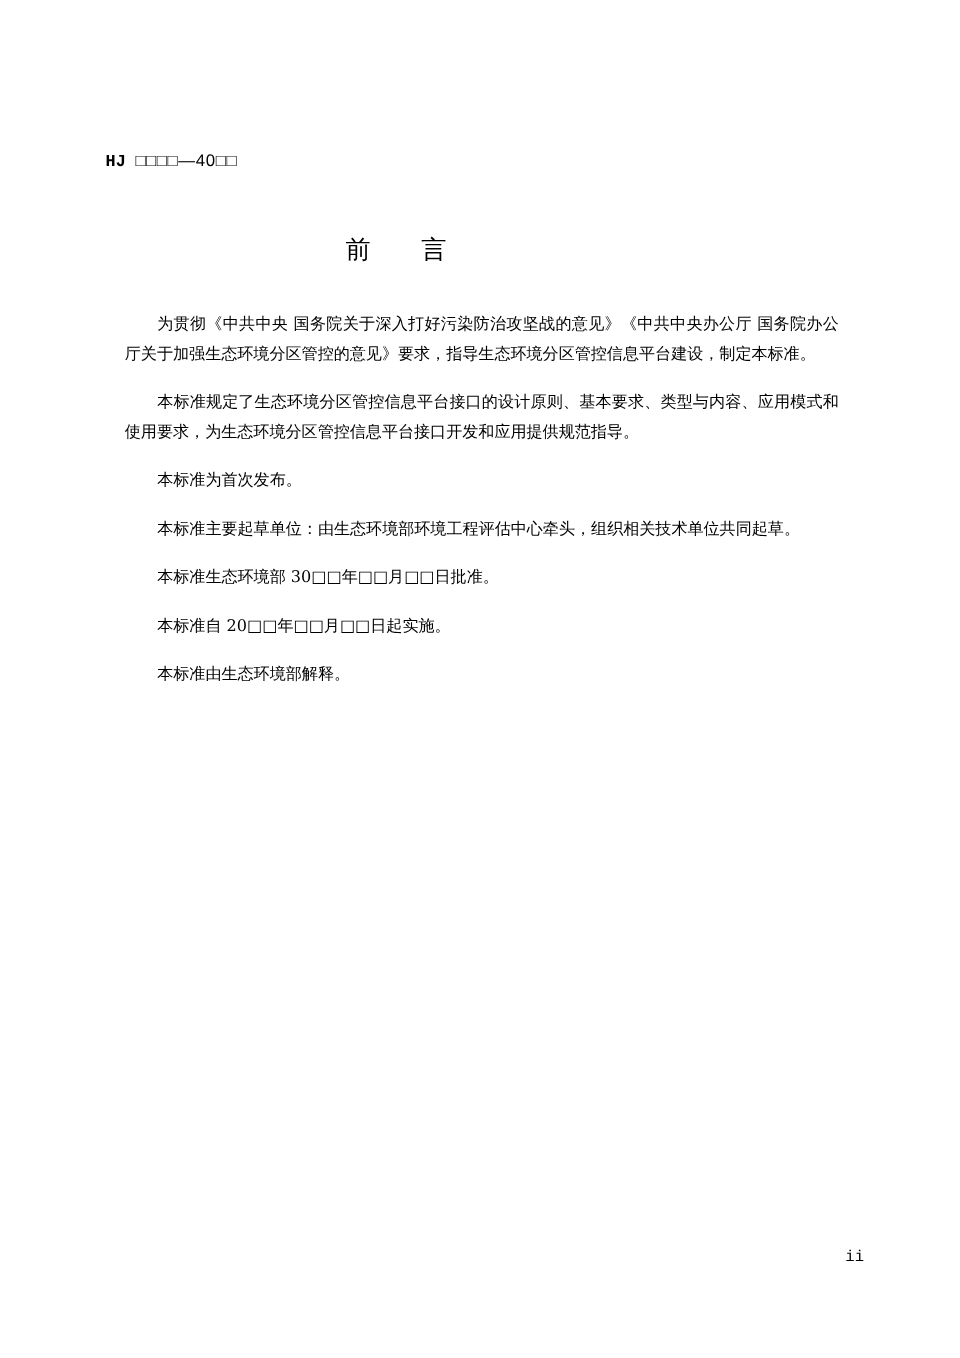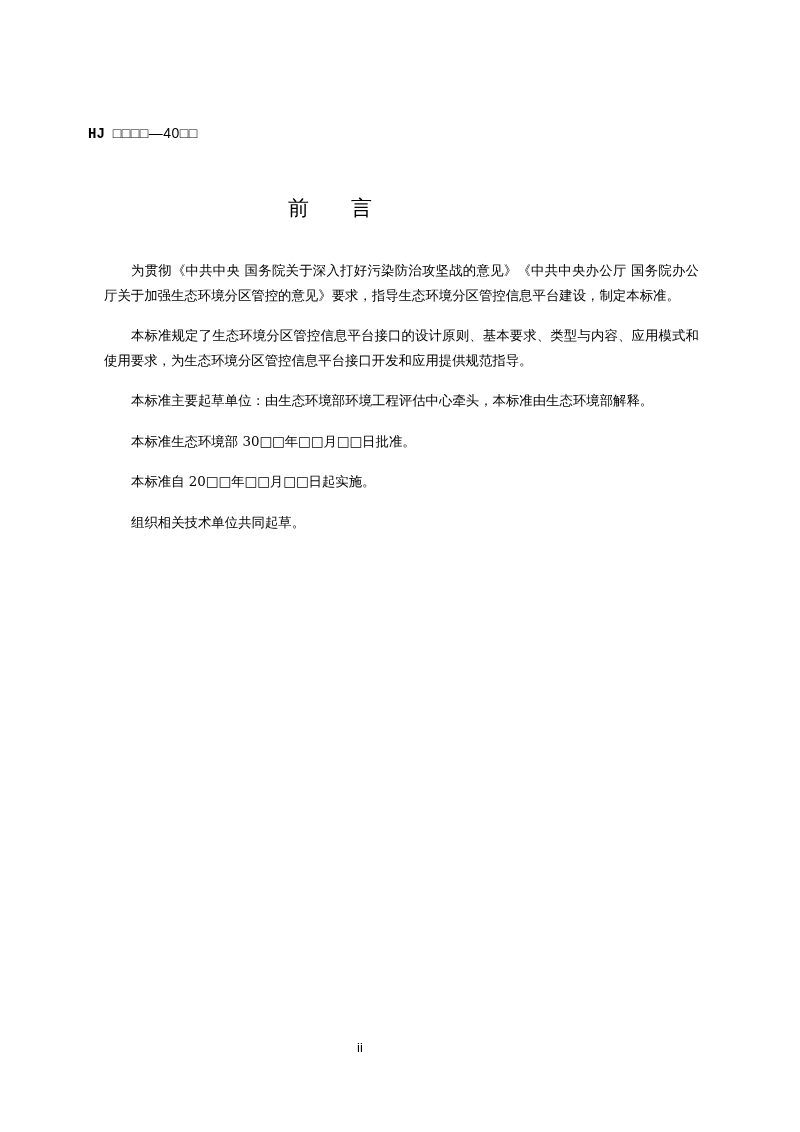--- a/index.html
+++ b/index.html
@@ -56,36 +56,37 @@
     .para {
       margin: 16px;
       text-indent: 27px;
       text-align: justify;
     }
     .page-num {
       position: absolute;
       left: 0;
       width: 720px;
       top: 1040px;
-      text-align: center;
-      font-family: Liberation Sans, sans-serif;
+      text-align: right;
+      font-family: Liberation Mono, monospace;
       font-size: 13px;
     }
   </style>
 </head>
 <body>
 
 <div class="header-code">
   <span class="hj">HJ</span><span class="num">□□□□—40□□</span>
 </div>
 
 <div class="title">前言</div>
 
 <div class="body-text">
   <p class="para">为贯彻《中共中央 国务院关于深入打好污染防治攻坚战的意见》《中共中央办公厅 国务院办公厅关于加强生态环境分区管控的意见》要求，指导生态环境分区管控信息平台建设，制定本标准。</p>
   <p class="para">本标准规定了生态环境分区管控信息平台接口的设计原则、基本要求、类型与内容、应用模式和使用要求，为生态环境分区管控信息平台接口开发和应用提供规范指导。</p>
-  <p class="para">本标准主要起草单位：由生态环境部环境工程评估中心牵头，本标准由生态环境部解释。</p>
+  <p class="para">本标准为首次发布。</p>
+  <p class="para">本标准主要起草单位：由生态环境部环境工程评估中心牵头，组织相关技术单位共同起草。</p>
   <p class="para">本标准生态环境部 30□□年□□月□□日批准。</p>
   <p class="para">本标准自 20□□年□□月□□日起实施。</p>
-  <p class="para">组织相关技术单位共同起草。</p>
+  <p class="para">本标准由生态环境部解释。</p>
 </div>
 
 <div class="page-num">ii</div>
 
 </body></html>

